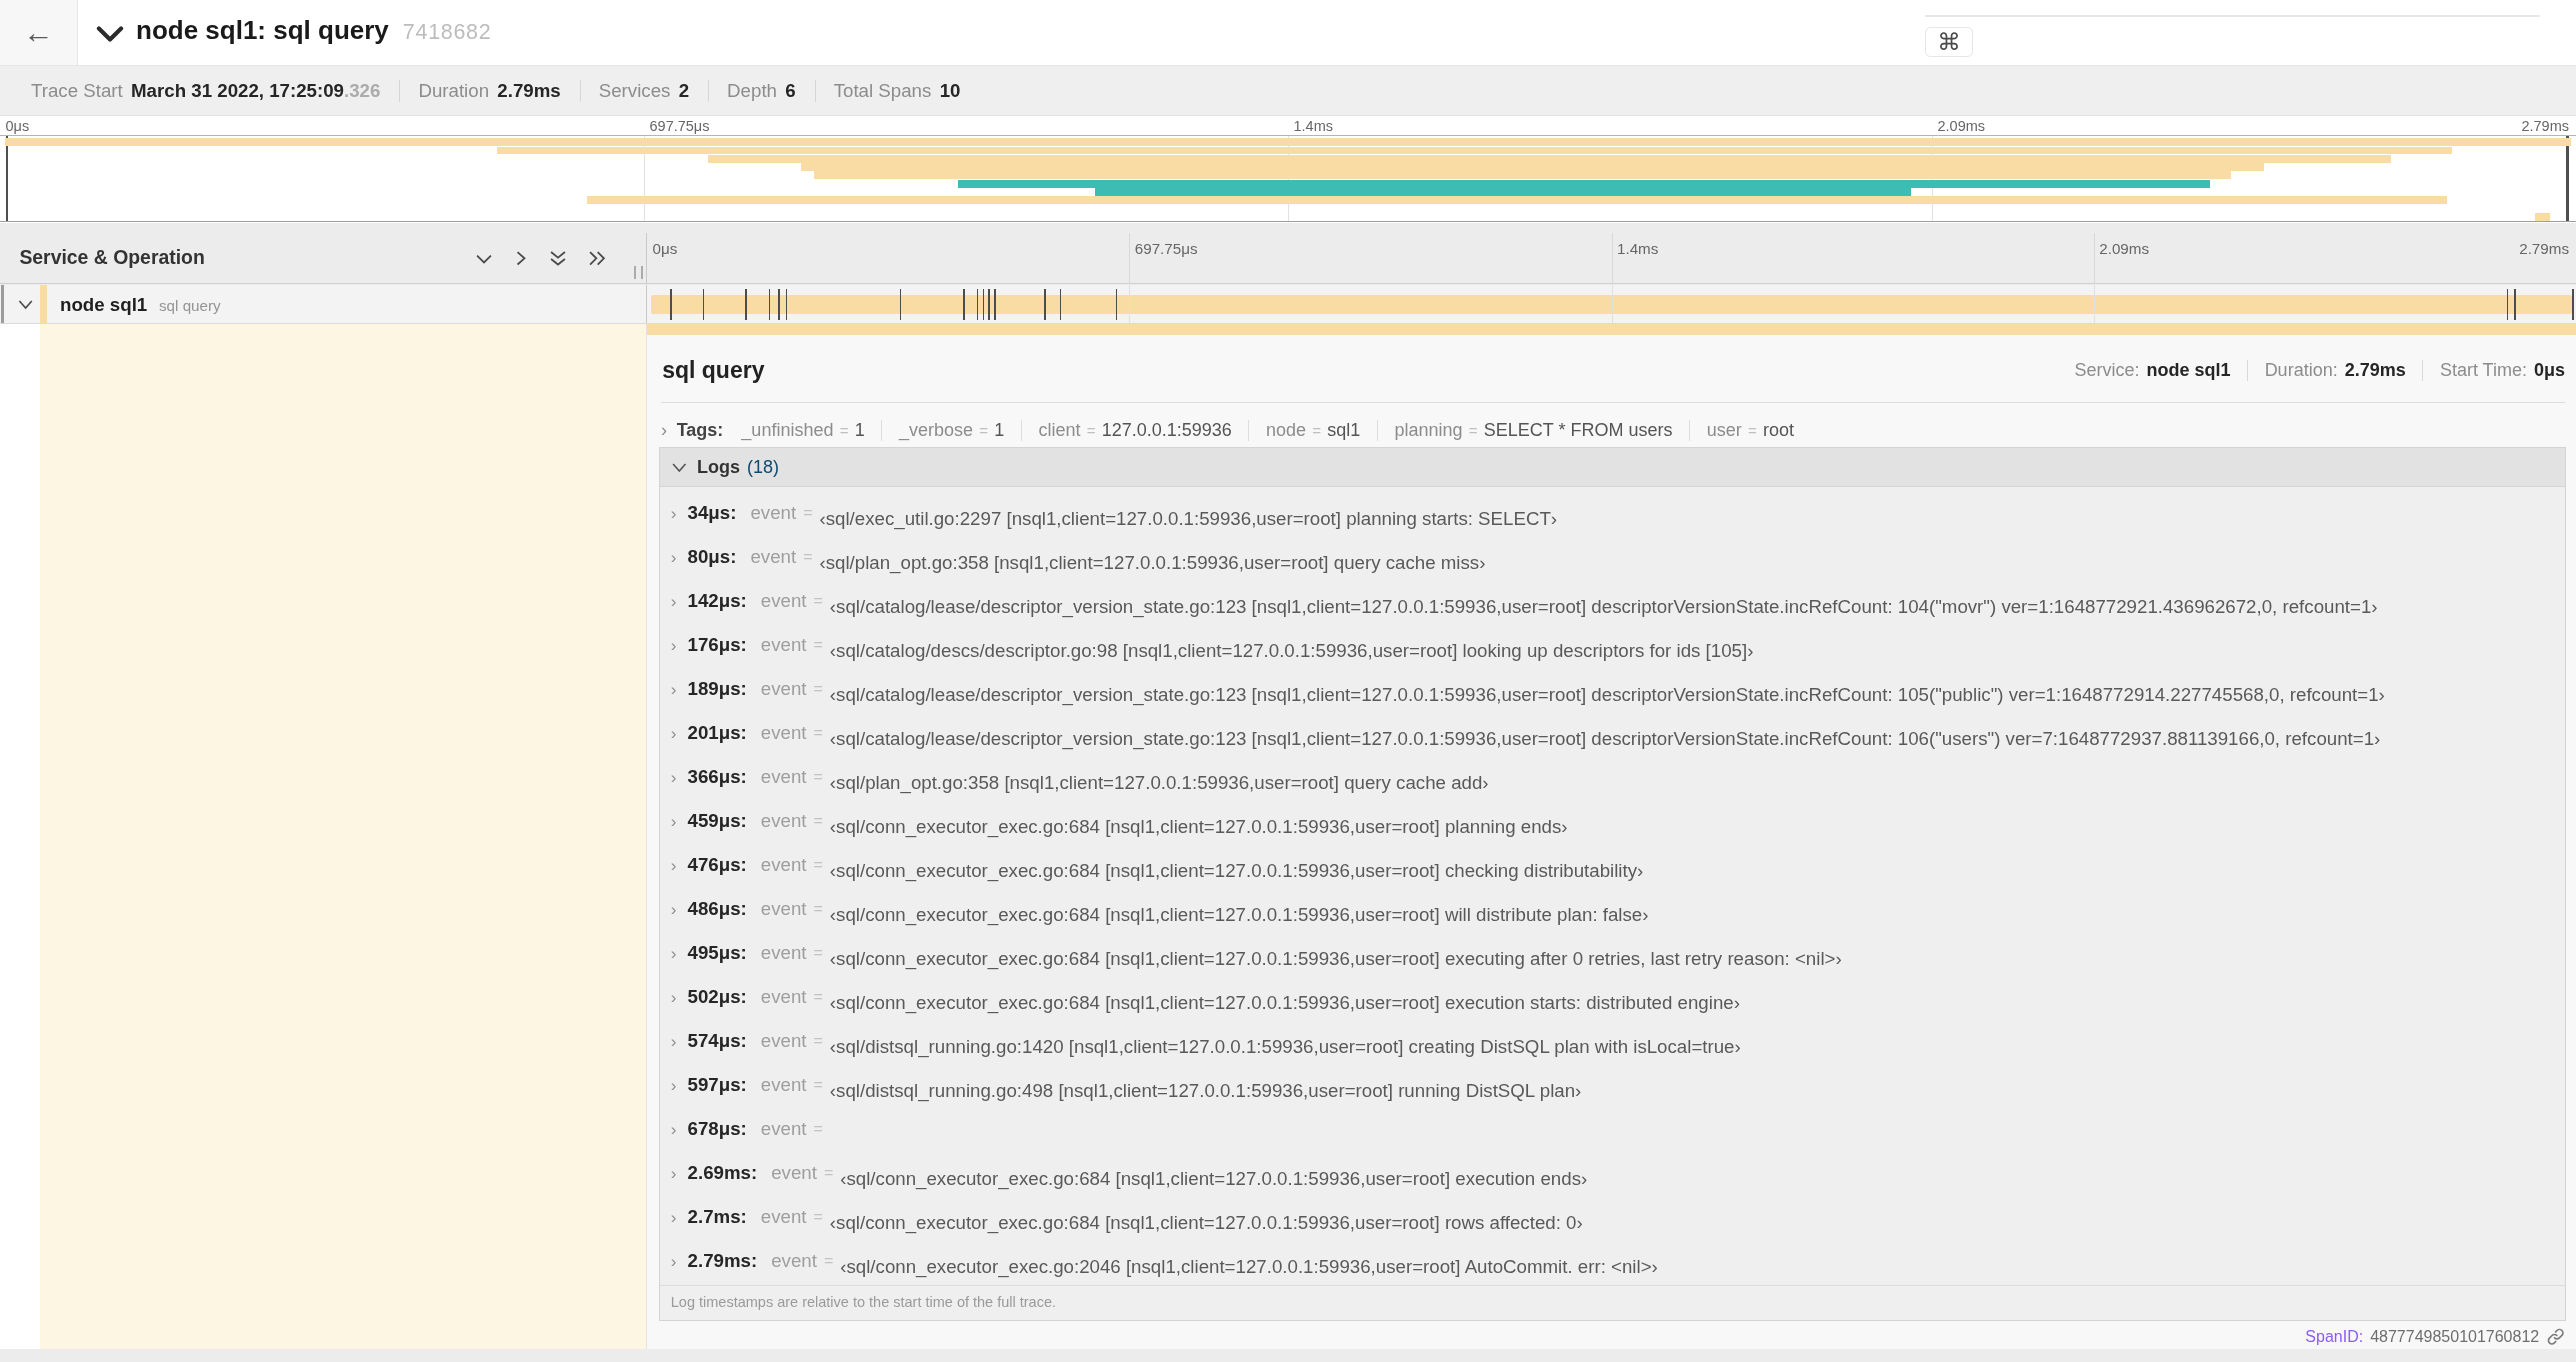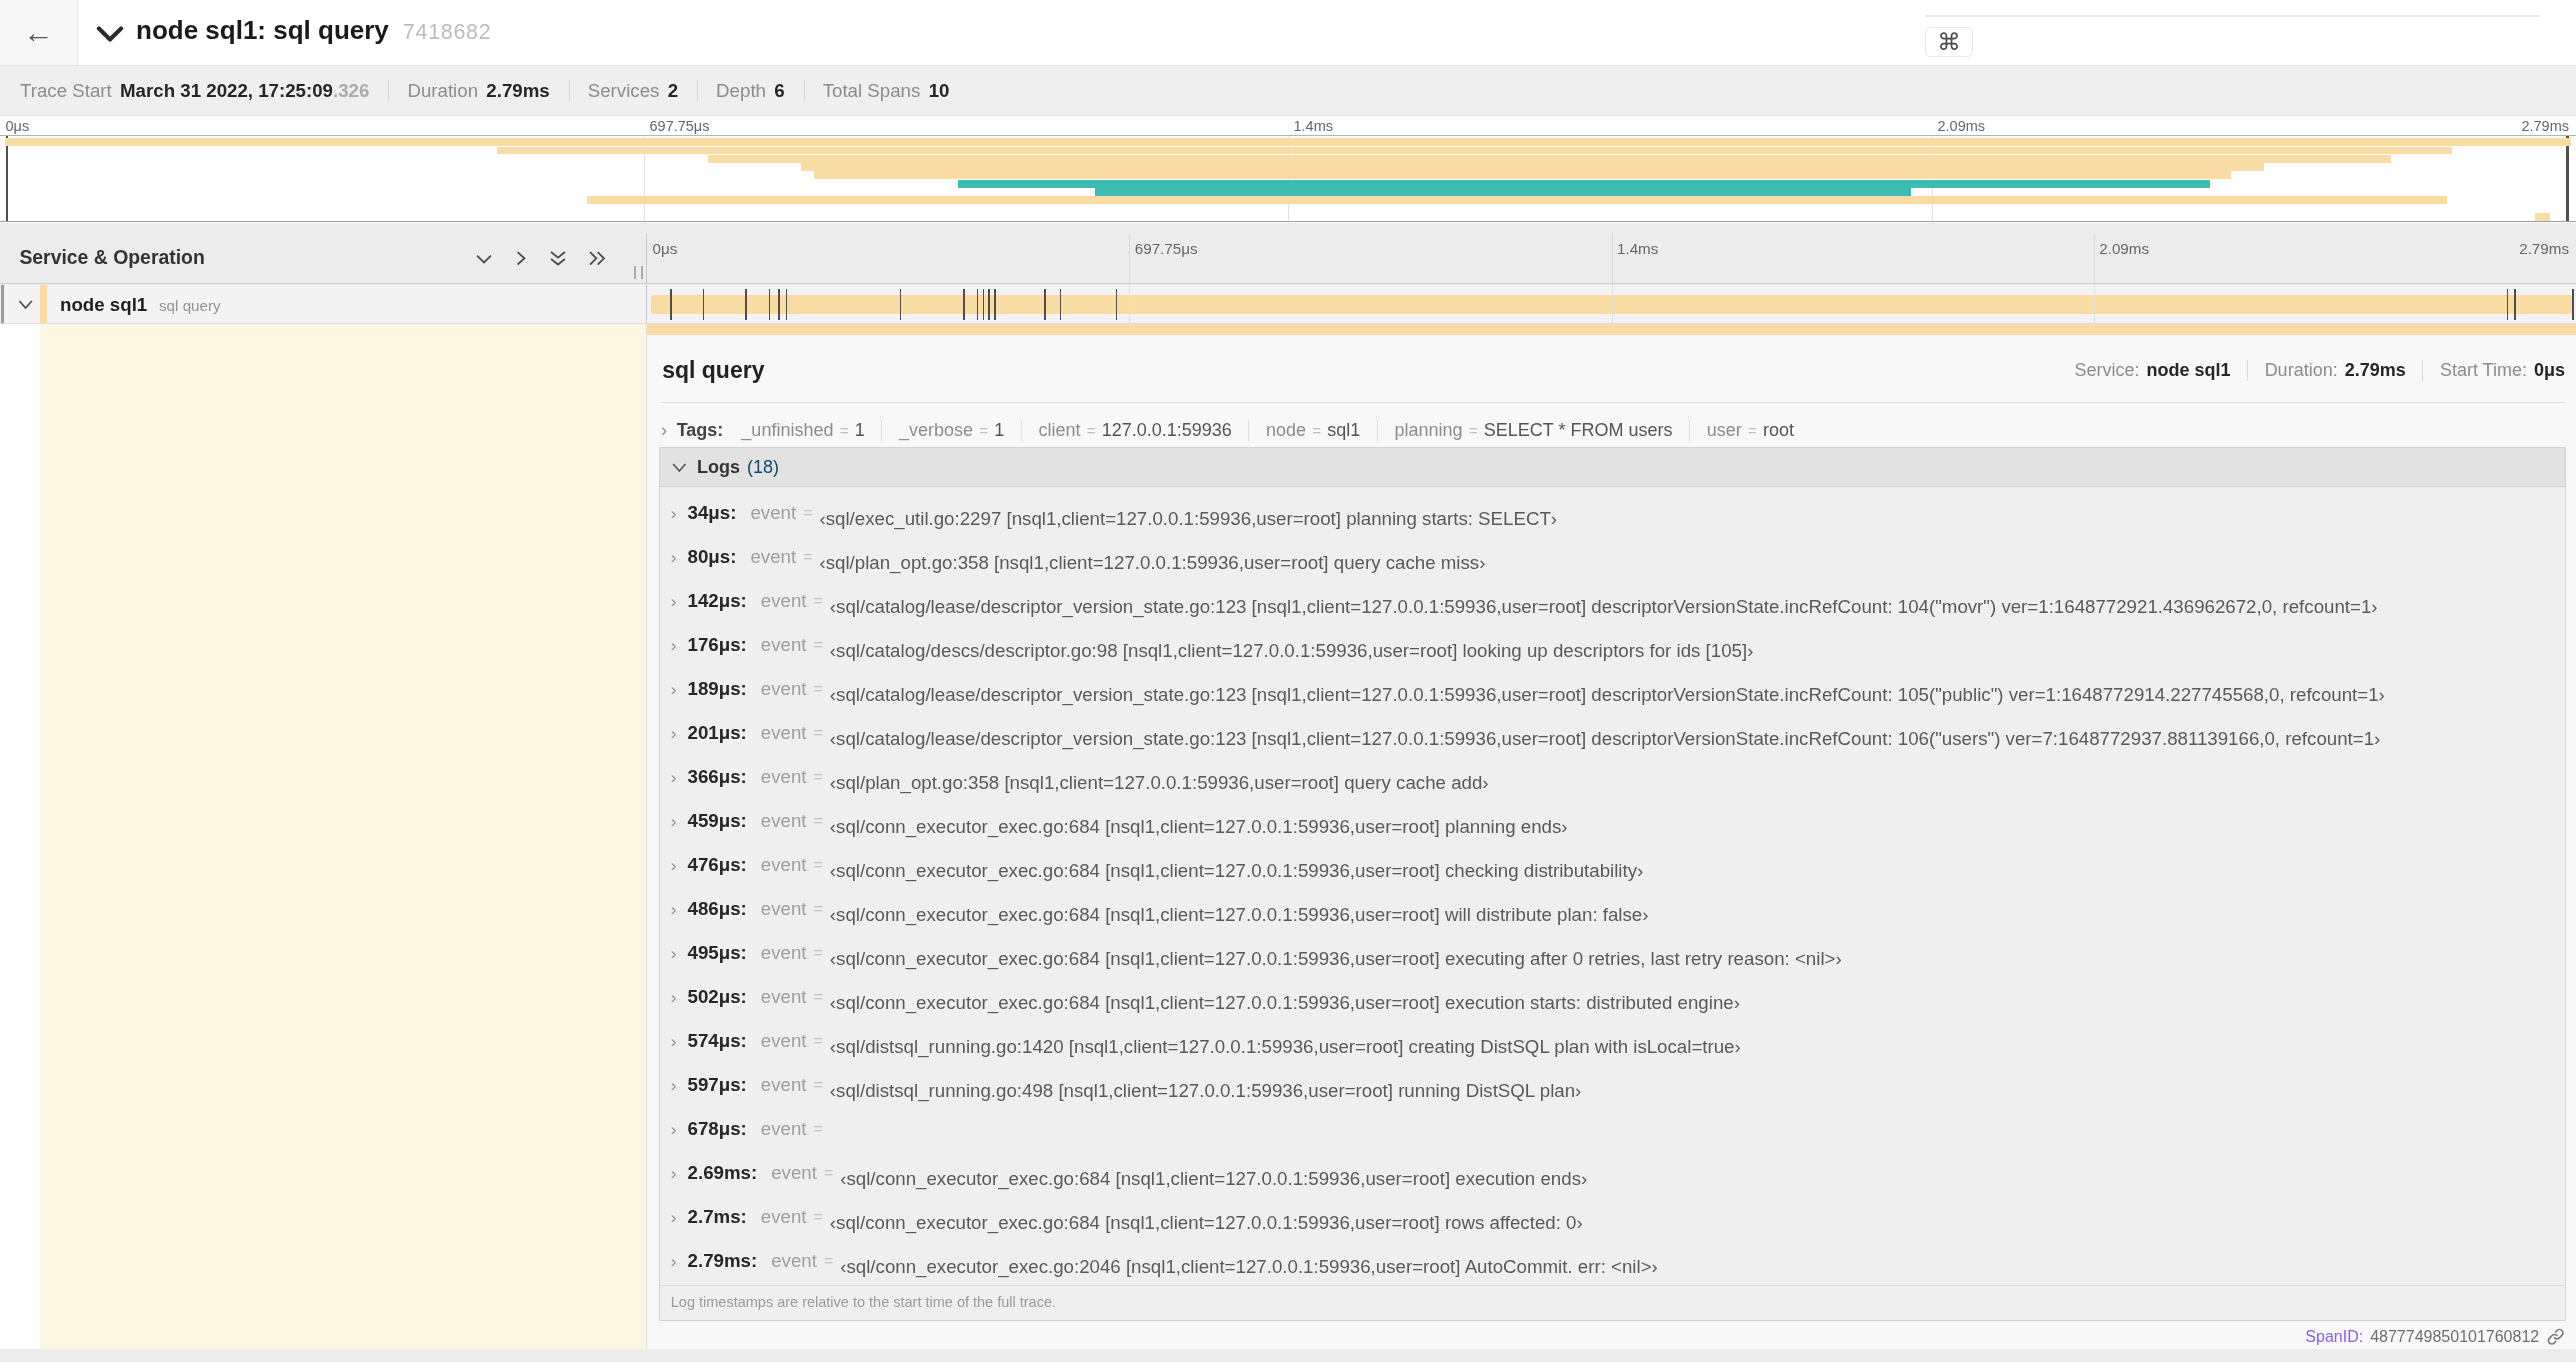--- a/index.html
+++ b/index.html
@@ -20,21 +20,21 @@
   .findwrap { position:absolute; right:36px; top:14.5px; height:37px; display:flex; align-items:stretch; gap:10.4px;flex-direction:column; }
   .findbox { width:615px; display:flex; border:1.4px solid #e6e6e6; border-radius:5.5px; overflow:hidden; background:#fff; }
   .find { flex:1; border:none; outline:none; padding:0 15.2px; font-size:18.7px; font-family:inherit; color:#444; background:#fff; }
   .find::placeholder { color:#d4d4d4; }
   .findsuffix { width:170px; background:#f7f7f7; border-left:1.4px solid #ececec; display:flex; align-items:center; justify-content:space-around; color:#cccccc; font-size:18px; }
   .findsuffix span { cursor:default; }
   .kbd-btn { width:48px; border:1.4px solid #e6e6e6; border-radius:5.5px; background:#fff; font-size:23.5px; color:#4a4a4a; cursor:pointer; font-family:inherit; }
   .view-btn { width:162px; border:1.4px solid #e6e6e6; border-radius:5.5px; background:#fff; font-size:18px; color:#4a4a4a; cursor:pointer; font-family:inherit; display:flex; align-items:center; justify-content:center; gap:8.3px; }
   .view-caret { font-size:12.5px; color:#8c8c8c; }
   
-  .summarybar { position:absolute; left:0; top:66px; width:2576px; height:50px; background:#efefef; border-bottom:1.4px solid #e0e0e0; display:flex; align-items:center; padding-left:20px; font-size:18.7px; }
+  .summarybar { position:absolute; left:0; top:66px; width:2576px; height:50px; background:#efefef; border-bottom:1.4px solid #e0e0e0; display:flex; align-items:center; padding-left:31px; font-size:18.7px; }
   .sum-item { white-space:nowrap; }
   .sum-item + .sum-item { border-left:1.4px solid #d6d6d6; padding-left:18px; margin-left:19px; }
   .sum-label { color:#8c8c8c; margin-right:8.3px; }
   .sum-value { color:#262626; font-weight:bold; }
   .sum-suffix { color:#ababab; font-weight:bold; }
   
   .minimap { position:absolute; left:0; top:116px; width:2576px; height:107px; background:#fff; }
   .mm-ruler { position:absolute; left:0; top:0; width:100%; height:19.4px; font-size:14.5px; color:#666; }
   .mm-tick { position:absolute; top:2.1px; white-space:nowrap; }
   .mm-canvas { position:absolute; left:0; top:19.4px; width:100%; height:87px; background:#fff; border-top:1.4px solid #b5b5b5; border-bottom:1.4px solid #9e9e9e; }

